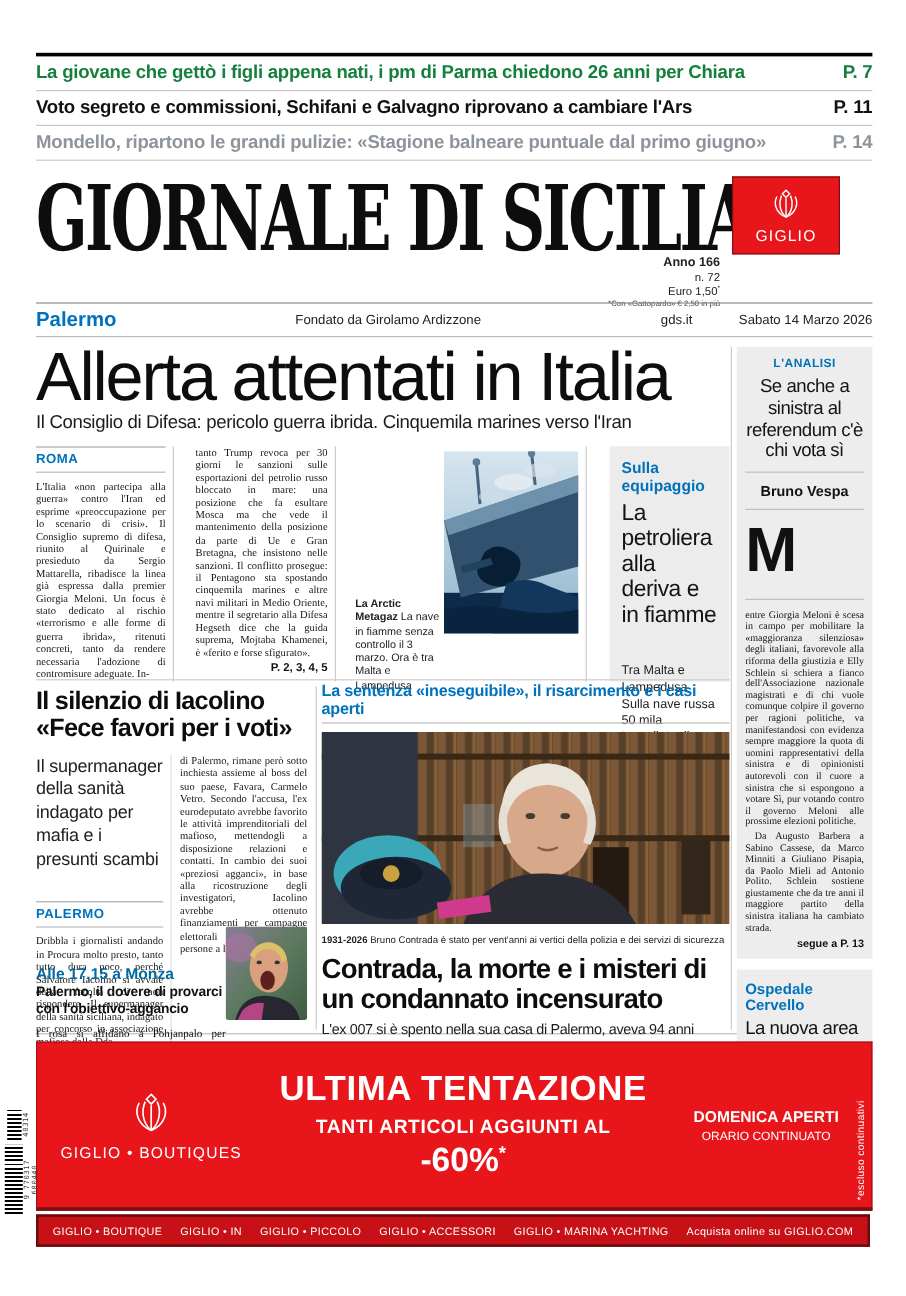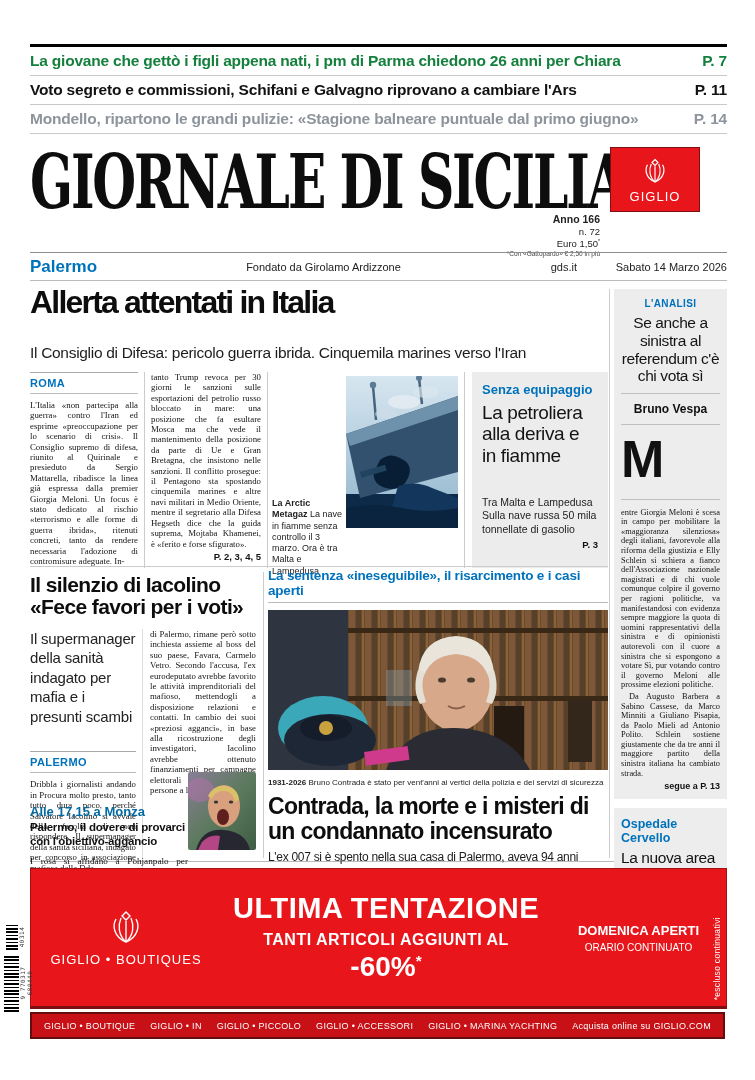--- a/index.html
+++ b/index.html
@@ -24,24 +24,24 @@
   .pricebox .b{font-weight:bold;font-size:10.5px;}
   .pricebox .n{font-size:9.5px;}
   .pricebox .tiny{font-size:6.5px;color:#444;}
   .daterow{position:absolute;top:252px;left:0;width:697px;height:27px;border-top:1px solid #8e8e8e;
         border-bottom:1px solid #bbb;display:flex;align-items:center;font-size:11px;color:#222;}
   .daterow .city{width:160px;font-weight:bold;color:#0072bc;font-size:17px;}
   .daterow .mid{flex:1;text-align:center;}
   .daterow .site{width:120px;text-align:right;}
   .daterow .date{width:150px;text-align:right;}
   
-  .lead-h1{position:absolute;top:286px;left:0;width:580px;font-size:32px;font-weight:bold;
+  .lead-h1{position:absolute;top:286px;left:0;width:580px;font-size:57px;font-weight:normal;
         letter-spacing:-1.8px;line-height:1;color:#0d0d0d;}
   .lead-sub{position:absolute;top:344px;left:0;width:580px;font-size:15.5px;letter-spacing:-.3px;color:#1c1c1c;}
-  .leadcols{position:absolute;top:372px;left:0;width:578px;height:196px;display:flex;}
+  .leadcols{position:absolute;top:372px;left:0;width:578px;height:196px;display:flex;gap:12px;}
   .serif{font-family:"Liberation Serif",serif;font-size:8.8px;line-height:10.4px;
         text-align:justify;color:#141414;}
   .colA{width:108px;padding-right:6px;border-right:1px solid #ccc;}
   .colB{width:110px;padding:0 6px;border-right:1px solid #ccc;}
   .kick{color:#0072bc;font-weight:bold;font-size:11px;letter-spacing:.4px;
         border-top:1px solid #aaa;border-bottom:1px solid #bbb;padding:4px 0;margin-bottom:6px;}
   .pages-line{text-align:right;font-weight:bold;font-size:9.5px;margin-top:2px;font-family:"Liberation Sans",sans-serif;}
   .photoz{width:196px;position:relative;border-right:1px solid #ccc;}
   .ship{position:absolute;right:6px;top:4px;width:112px;height:152px;}
   .shipcap{position:absolute;left:4px;top:126px;width:72px;font-size:9px;line-height:1.25;color:#222;}
@@ -211,21 +211,21 @@
           <ellipse cx="40" cy="38" rx="11" ry="5" fill="#cfdde8" opacity=".6"></ellipse>
           <rect x="14" y="96" width="26" height="6" fill="#21435f" transform="rotate(-16 14 96)"></rect>
           <path d="M0 132 q28 -6 56 0 q28 6 56 0 v20 H0 z" fill="#0a2440"></path>
         </svg>
         <div class="shipcap">
           <span class="t">La Arctic Metagaz</span>
           <span>La nave in fiamme senza controllo il 3 marzo. Ora è tra Malta e Lampedusa</span>
         </div>
       </div>
       <div class="senzabox">
-        <div class="k">Senza equipaggio</div>
+        <div class="k">Sulla equipaggio</div>
         <div class="t">La petroliera alla deriva e in fiamme</div>
         <div class="b">Tra Malta e Lampedusa
 Sulla nave russa 50 mila tonnellate di gasolio</div>
         <div class="p">P. 3</div>
       </div>
     </div>
 
     <div class="midrule"></div>
     <div class="vdiv1"></div>
     <div class="vdiv2"></div>

